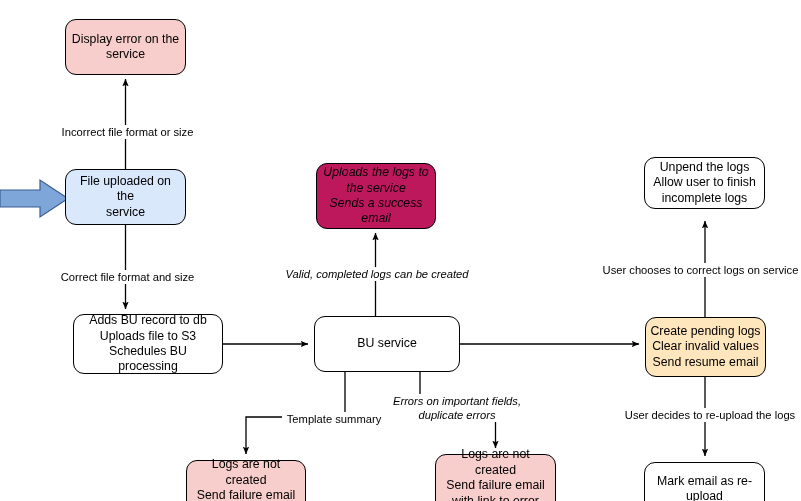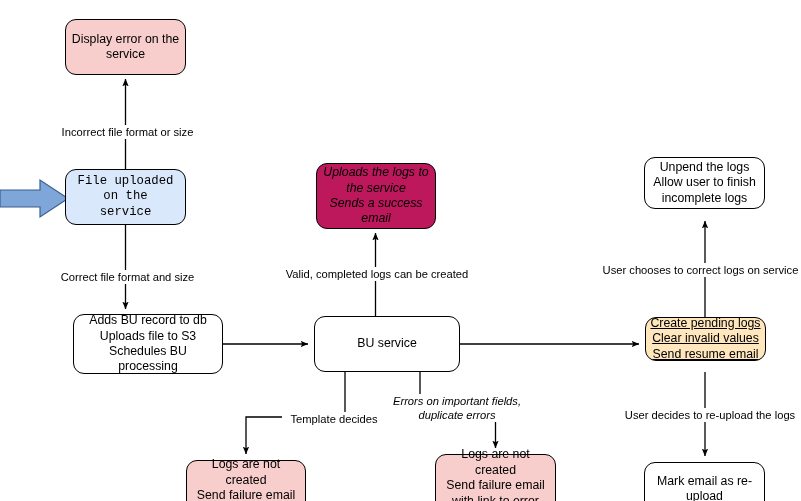--- a/index.html
+++ b/index.html
@@ -95,21 +95,21 @@
     </g>
   </svg>
 
   <svg class="blockarrow-layer" viewBox="0 0 801 501" xmlns="http://www.w3.org/2000/svg">
     <polygon points="0,173 40,173 40,163 68,181.5 40,200 40,190 0,190" fill="#7ea6d9" stroke="#3a5f8f" stroke-width="1.2"></polygon>
   </svg>
 
   <div class="node" style="left:65px; top:2px; width:121px; height:56px; background:#f8cecc;">Display error on the
 service</div>
 
-  <div class="node" style="left:65px; top:152px; width:121px; height:56px; background:#dae8fc;font-family:Liberation Mono, monospace;">File uploaded on the
+  <div class="node" style="left:65px; top:152px; width:121px; height:56px; background:#dae8fc;">File uploaded on the
 service</div>
 
   <div class="node" style="left:51px; top:297px; width:150px; height:60px; background:#ffffff;margin-left:22px;">Adds BU record to db
 Uploads file to S3
 Schedules BU processing</div>
 
   <div class="node" style="left:316px; top:146px; width:120px; height:66px; background:#be185d;font-style:italic;">Uploads the logs to
 the service
 Sends a success
 email</div>
@@ -122,35 +122,35 @@
 
   <div class="node" style="left:435px; top:437px; width:121px; height:64px; background:#f8cecc;">Logs are not created
 Send failure email
 with link to error
 summary</div>
 
   <div class="node" style="left:644px; top:140px; width:121px; height:52px; background:#ffffff;">Unpend the logs
 Allow user to finish
 incomplete logs</div>
 
-  <div class="node" style="left:645px; top:300px; width:121px; height:44px; background:#ffe6bd;text-decoration:underline;">Create pending logs
+  <div class="node" style="left:645px; top:300px; width:121px; height:60px; background:#ffe6bd;">Create pending logs
 Clear invalid values
 Send resume email</div>
 
   <div class="node" style="left:644px; top:445px; width:121px; height:54px; background:#ffffff;">Mark email as re-
 upload</div>
 
   <div class="edge-label" style="left:0px; top:108px; width:251px;">Incorrect file format or size</div>
 
   <div class="edge-label" style="left:0px; top:253px; width:251px;">Correct file format and size</div>
 
-  <div class="edge-label" style="left:255px; top:250px; width:240px;">Valid, completed logs can be created</div>
+  <div class="edge-label" style="left:255px; top:250px; width:240px;font-style:italic;">Valid, completed logs can be created</div>
 
 
-  <div class="edge-label" style="left:282px; top:395px; width:100px;">Template decides</div>
+  <div class="edge-label" style="left:282px; top:395px; width:100px;">Template summary</div>
 
   <div class="edge-label" style="left:385px; top:377px; width:140px;font-style:italic;">Errors on important fields,
 duplicate errors</div>
 
   <div class="edge-label" style="left:596px; top:246px; width:205px;">User chooses to correct logs on service</div>
 
   <div class="edge-label" style="left:615px; top:391px; width:186px;">User decides to re-upload the logs</div>
 
 </div>
 

